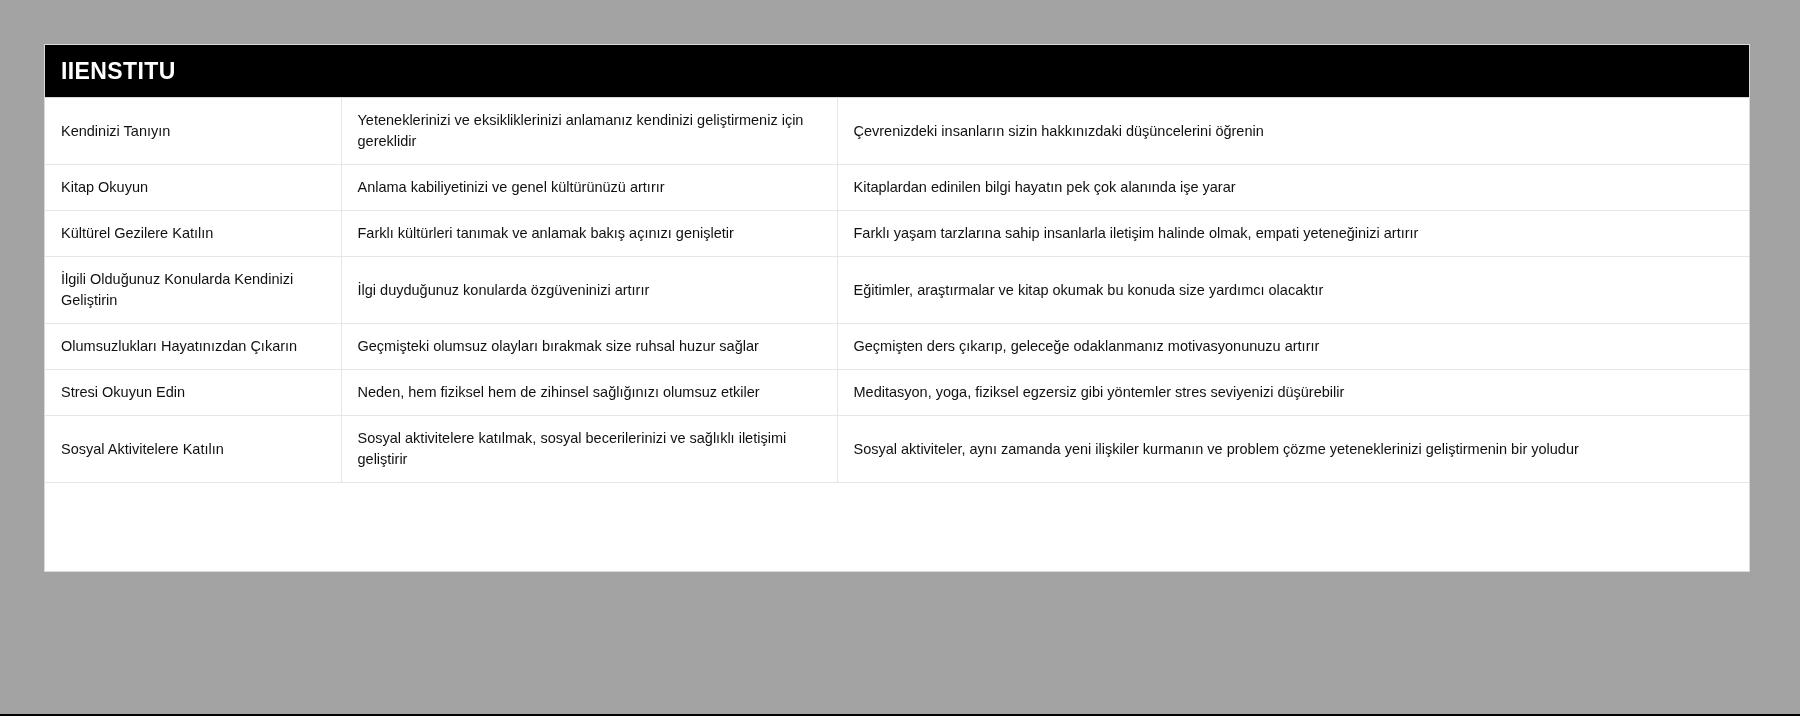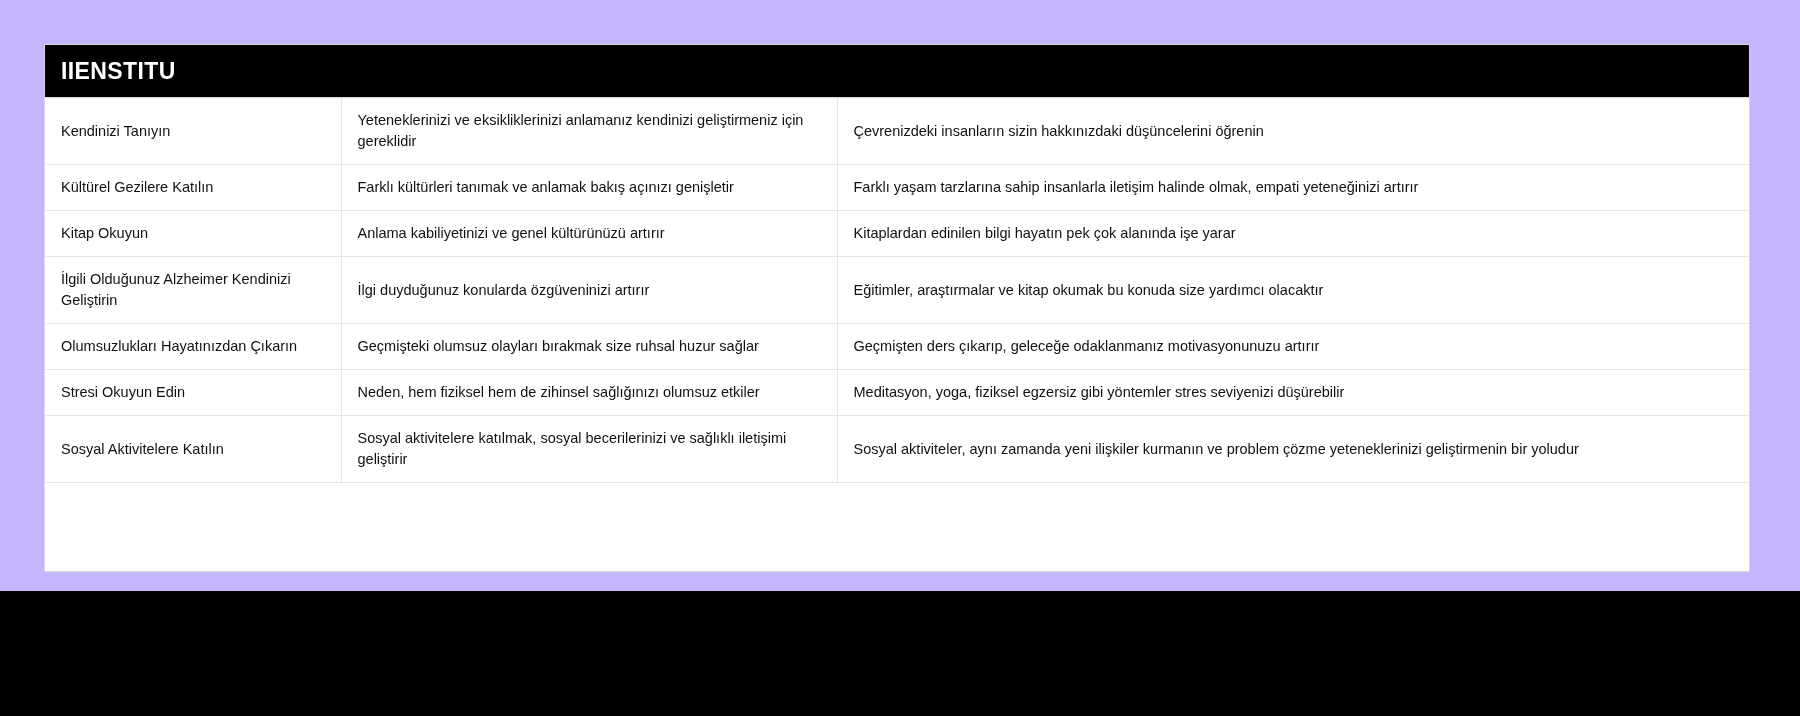--- a/index.html
+++ b/index.html
@@ -4,22 +4,22 @@
 <style>
   * { box-sizing: border-box; margin: 0; padding: 0; }
   html, body {
     width: 1800px; height: 716px;
     background: #000000;
     font-family: "Liberation Sans", sans-serif;
     overflow: hidden;
   }
   #page {
     position: relative;
-    width: 1800px; height: 591px;
-    background: #c4b5fd;
+    width: 1800px; height: 714px;
+    background: #a3a3a3;
   }
   .table-wrap {
     position: absolute;
     left: 44px; top: 44px;
     width: 1706px;
     height: 528px;
     overflow: hidden;
     border: 1px solid #d9d9d9;
     background: #ffffff;
   }
@@ -94,31 +94,31 @@
           </td>
         </tr>
       </thead>
       <tbody id="tbody">
           <tr class="data-row">
             <td>Kendinizi Tanıyın</td>
             <td>Yeteneklerinizi ve eksikliklerinizi anlamanız kendinizi geliştirmeniz için gereklidir</td>
             <td>Çevrenizdeki insanların sizin hakkınızdaki düşüncelerini öğrenin</td>
           </tr>
           <tr class="data-row">
+            <td>Kitap Okuyun</td>
+            <td>Anlama kabiliyetinizi ve genel kültürünüzü artırır</td>
+            <td>Kitaplardan edinilen bilgi hayatın pek çok alanında işe yarar</td>
+          </tr>
+          <tr class="data-row">
             <td>Kültürel Gezilere Katılın</td>
             <td>Farklı kültürleri tanımak ve anlamak bakış açınızı genişletir</td>
             <td>Farklı yaşam tarzlarına sahip insanlarla iletişim halinde olmak, empati yeteneğinizi artırır</td>
           </tr>
           <tr class="data-row">
-            <td>Kitap Okuyun</td>
-            <td>Anlama kabiliyetinizi ve genel kültürünüzü artırır</td>
-            <td>Kitaplardan edinilen bilgi hayatın pek çok alanında işe yarar</td>
-          </tr>
-          <tr class="data-row">
-            <td>İlgili Olduğunuz Alzheimer Kendinizi Geliştirin</td>
+            <td>İlgili Olduğunuz Konularda Kendinizi Geliştirin</td>
             <td>İlgi duyduğunuz konularda özgüveninizi artırır</td>
             <td>Eğitimler, araştırmalar ve kitap okumak bu konuda size yardımcı olacaktır</td>
           </tr>
           <tr class="data-row">
             <td>Olumsuzlukları Hayatınızdan Çıkarın</td>
             <td>Geçmişteki olumsuz olayları bırakmak size ruhsal huzur sağlar</td>
             <td>Geçmişten ders çıkarıp, geleceğe odaklanmanız motivasyonunuzu artırır</td>
           </tr>
           <tr class="data-row">
             <td>Stresi Okuyun Edin</td>

